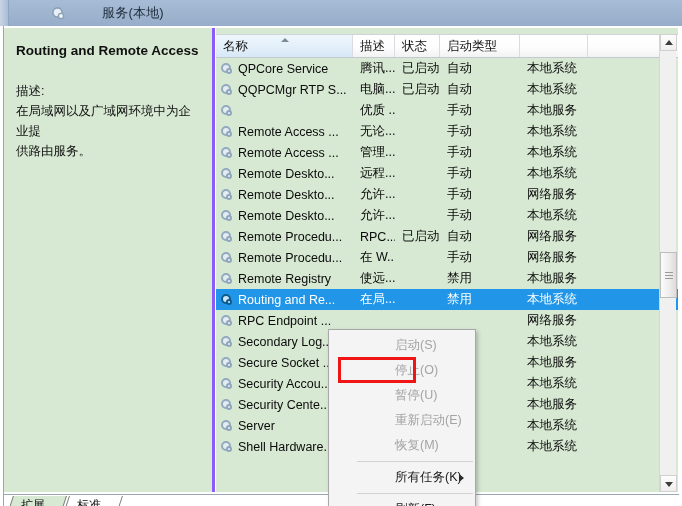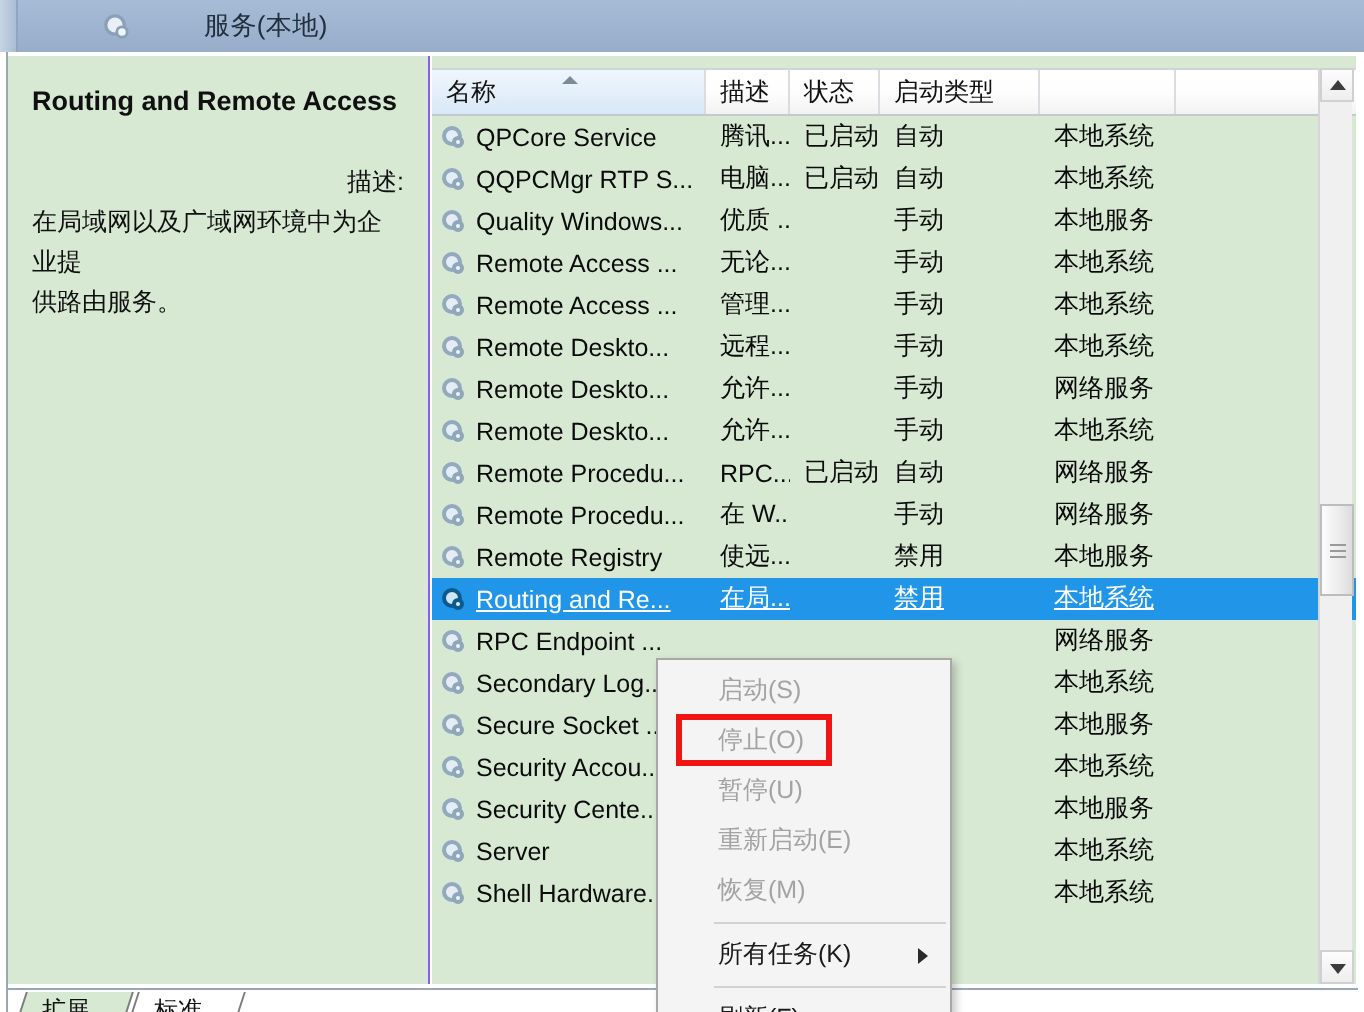--- a/index.html
+++ b/index.html
@@ -58,36 +58,35 @@
     background: #ffffff;
     border-left: 1px solid #9aa7b4;
   }
 
   
   #left-pane {
     position: absolute;
     left: 4px; top: 2px;
     width: 211px; height: 464px;
     background: #d7e9d3;
-    border-right: 1px solid #8b5cf6;
+    border-right: 3px solid #8b5cf6;
     box-sizing: border-box;
     padding: 14px 12px 0 12px;
   }
   #left-pane .svc-title {
     font-size: 13.5px;
     font-weight: bold;
     color: #101010;
     line-height: 17px;
     margin-bottom: 22px;
   }
   #left-pane .desc-label {
     font-size: 12.5px;
     color: #101010;
     line-height: 20px;
-    text-align: right;
   }
   #left-pane .desc-text {
     font-size: 12.5px;
     color: #101010;
     line-height: 20px;
   }
 
   
   #list-pane {
     position: absolute;
@@ -146,21 +145,20 @@
     display: flex;
     align-items: center;
     box-sizing: border-box;
     font-size: 12.5px;
     color: #0b0b0b;
     white-space: nowrap;
   }
   .row.selected {
     background: #2196e8;
     color: #ffffff;
-    text-decoration: underline;
   }
   .cell {
     box-sizing: border-box;
     padding-left: 7px;
     overflow: hidden;
     white-space: nowrap;
     text-overflow: clip;
   }
   .cell.name {
     display: flex;
@@ -262,20 +260,21 @@
     z-index: 40;
   }
   #ctxmenu .mi {
     position: relative;
     height: 25px;
     line-height: 25px;
     padding-left: 30px;
     font-size: 12.5px;
     color: #1a1a1a;
     white-space: nowrap;
+    margin-left: 36px;
   }
   #ctxmenu .mi.disabled { color: #a3a3a3; }
   #ctxmenu .sep {
     height: 1px;
     margin: 3px 2px 3px 28px;
     background: #d2d2d2;
   }
   #ctxmenu .submenu-arrow {
     position: absolute;
     right: 11px; top: 9px;
@@ -390,21 +389,20 @@
           <div class="cell c-state">已启动</div>
           <div class="cell c-start">自动</div>
           <div class="cell c-logon">本地系统</div>
         </div>
         <div class="row">
           <div class="cell name c-name">
             <div class="gear">
               <i></i>
               <b></b>
             </div>
-            <span>Quality Windows...</span>
           </div>
           <div class="cell c-desc">优质 ...</div>
           <div class="cell c-state"></div>
           <div class="cell c-start">手动</div>
           <div class="cell c-logon">本地服务</div>
         </div>
         <div class="row">
           <div class="cell name c-name">
             <div class="gear">
               <i></i>

